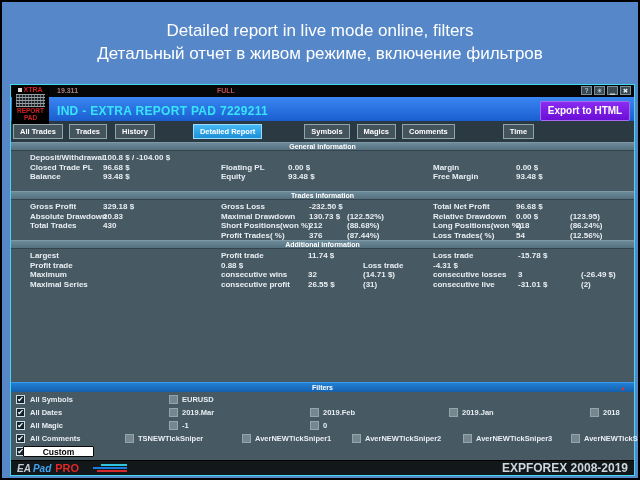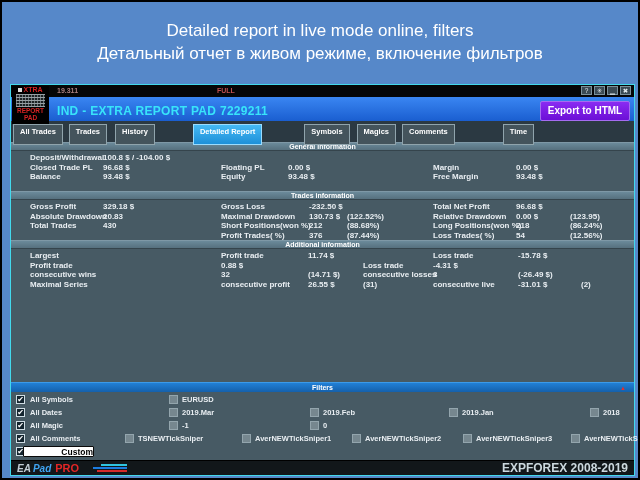--- a/index.html
+++ b/index.html
@@ -27,21 +27,21 @@
       background-image:repeating-linear-gradient(0deg,#97a0a4 0 1px,transparent 1px 3px),
                        repeating-linear-gradient(90deg,#6b7478 0 1px,#1c2224 1px 3px); }
   .logo .l2 { font-size:6.5px; font-weight:bold; color:#d42222; line-height:7px; }
   .titlebar { position:relative; height:24px; flex:none;
               background:linear-gradient(#3a86f2,#1a5ed0); padding-left:46px; }
   .wtitle { color:#38e4fa; font-size:12px; font-weight:bold; line-height:28px; letter-spacing:.3px; }
   .export { position:absolute; right:4px; top:4px; width:90px; height:20px;
             background:linear-gradient(#8a2bf2,#6c0fd6); border:1px solid #a56cf0; border-radius:2px;
             color:#fff; font-size:10px; font-weight:bold; text-align:center; line-height:18px; cursor:pointer; }
   .tabbar { position:relative; height:21px; flex:none; background:#2b3942; display:flex; align-items:flex-start; padding-top:3px; }
-  .tab { height:21px; padding:0 6px; background:#44545c; border:1px solid #90a4ac;
+  .tab { height:15px; padding:0 6px; background:#44545c; border:1px solid #90a4ac;
          color:#fff; font-size:7.5px; font-weight:bold; line-height:13px; white-space:nowrap; cursor:pointer; }
   .tab.active { background:linear-gradient(#45b9f5,#1e90d8); border-color:#9adcff; }
   .sechdr { height:9px; flex:none; background:linear-gradient(#6b8a9a,#56707e);
             border-top:1px solid #7e98a6; border-bottom:1px solid #35444c;
             color:#fff; font-size:7px; font-weight:bold; text-align:center; line-height:8px; }
   .sbody { flex:none; padding-top:2px; }
   .sbody.h40 { height:40px; }
   .grow,.trow,.arow { display:grid; padding-left:19px; height:9.5px; }
   .grow { grid-template-columns:73px 118px 67px 145px 83px 1fr; }
   .trow { grid-template-columns:73px 118px 88px 38px 86px 83px 54px 1fr; }
@@ -54,21 +54,21 @@
           text-align:center; line-height:9px; }
   .fhdr .arrow { position:absolute; right:8px; top:1px; color:#e03030; font-size:6px; line-height:8px; }
   .fbody { position:relative; height:68px; flex:none; }
   .frow { position:absolute; left:0; right:0; height:12px; }
   .cb { position:absolute; top:1px; width:9px; height:9px; cursor:pointer; }
   .cb.on  { background:#13242e; border:1px solid #cfdde4; color:#fff; font-size:8px; line-height:8px; text-align:center; }
   .cb.off { background:#76878f; border:1px solid #93a5ad; }
   .flabel { position:absolute; top:0; font-size:7.5px; font-weight:bold; color:#e9eef2; line-height:11px; white-space:nowrap; }
   .custombox { position:absolute; left:12px; top:0; width:71px; height:11px; background:#fff;
                border:1px solid #0a0a0a; border-radius:1px; color:#000; font-size:8.5px;
-               font-weight:bold; text-align:right; line-height:10px; cursor:text; }
+               font-weight:bold; text-align:center; line-height:10px; cursor:text; }
   .statusbar { height:15px; flex:none; background:#12171a; border-top:1px solid #000;
                display:flex; align-items:center; padding:0 6px; }
   .b-ea  { color:#c3ced6; font-size:10px; font-weight:bold; font-style:italic; }
   .b-pad { color:#3fa4f2; font-size:10px; font-weight:bold; font-style:italic; margin-left:2px; }
   .b-pro { color:#e42626; font-size:11px; font-weight:bold; margin-left:4px; }
   .brandglyph { position:relative; width:40px; height:9px; margin-left:14px; }
   .brandglyph i { position:absolute; display:block; height:2px; }
   .bg1 { left:8px; top:0; width:26px; background:#2fc4e0; }
   .bg2 { left:0; top:3px; width:34px; background:#1b7ce0; }
   .bg3 { left:4px; top:6px; width:30px; background:#d42a2a; }
@@ -203,20 +203,21 @@
     </div>
     <div class="arow">
       <span>Profit trade</span>
       <span>0.88 $</span>
       <span></span>
       <span>Loss trade</span>
       <span>-4.31 $</span>
       <span></span>
     </div>
     <div class="arow">
+      <span>Maximum</span>
       <span>consecutive wins</span>
       <span>32</span>
       <span>(14.71 $)</span>
       <span>consecutive losses</span>
       <span>3</span>
       <span>(-26.49 $)</span>
     </div>
     <div class="arow">
       <span>Maximal Series</span>
       <span>consecutive profit</span>

